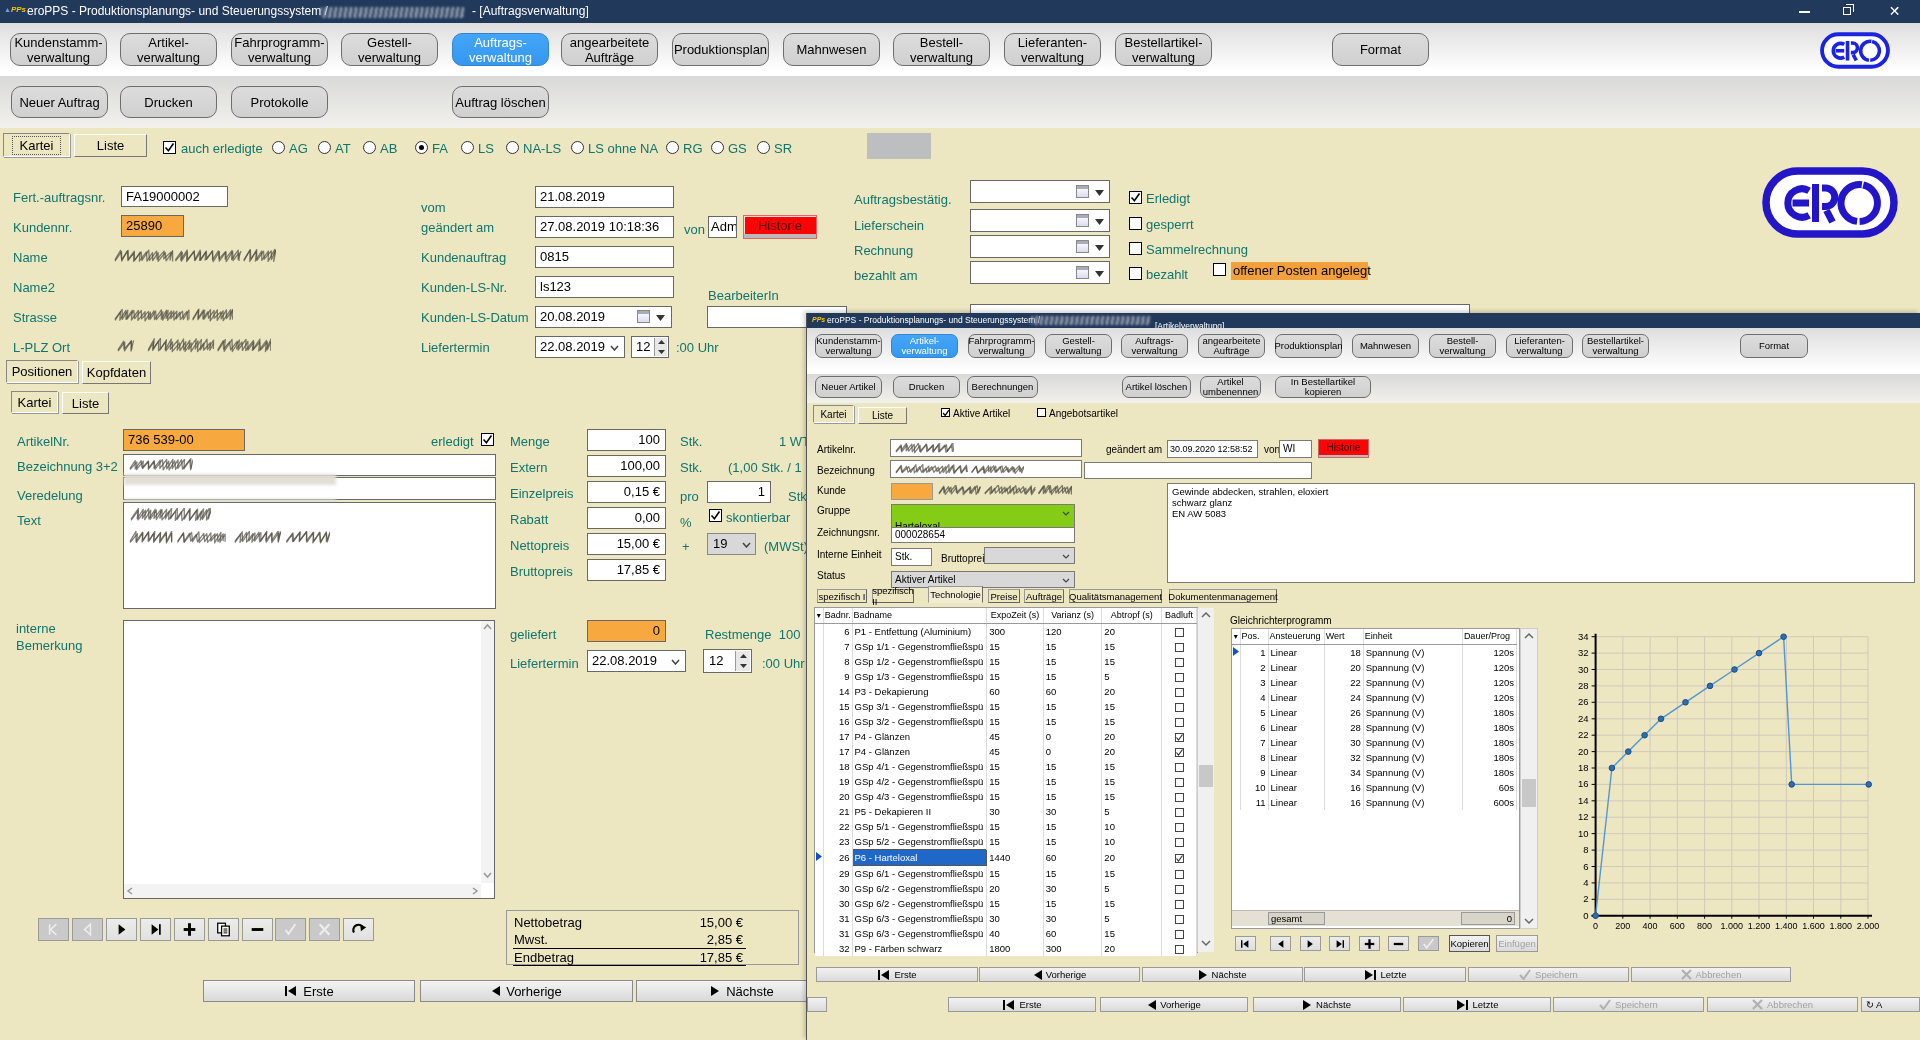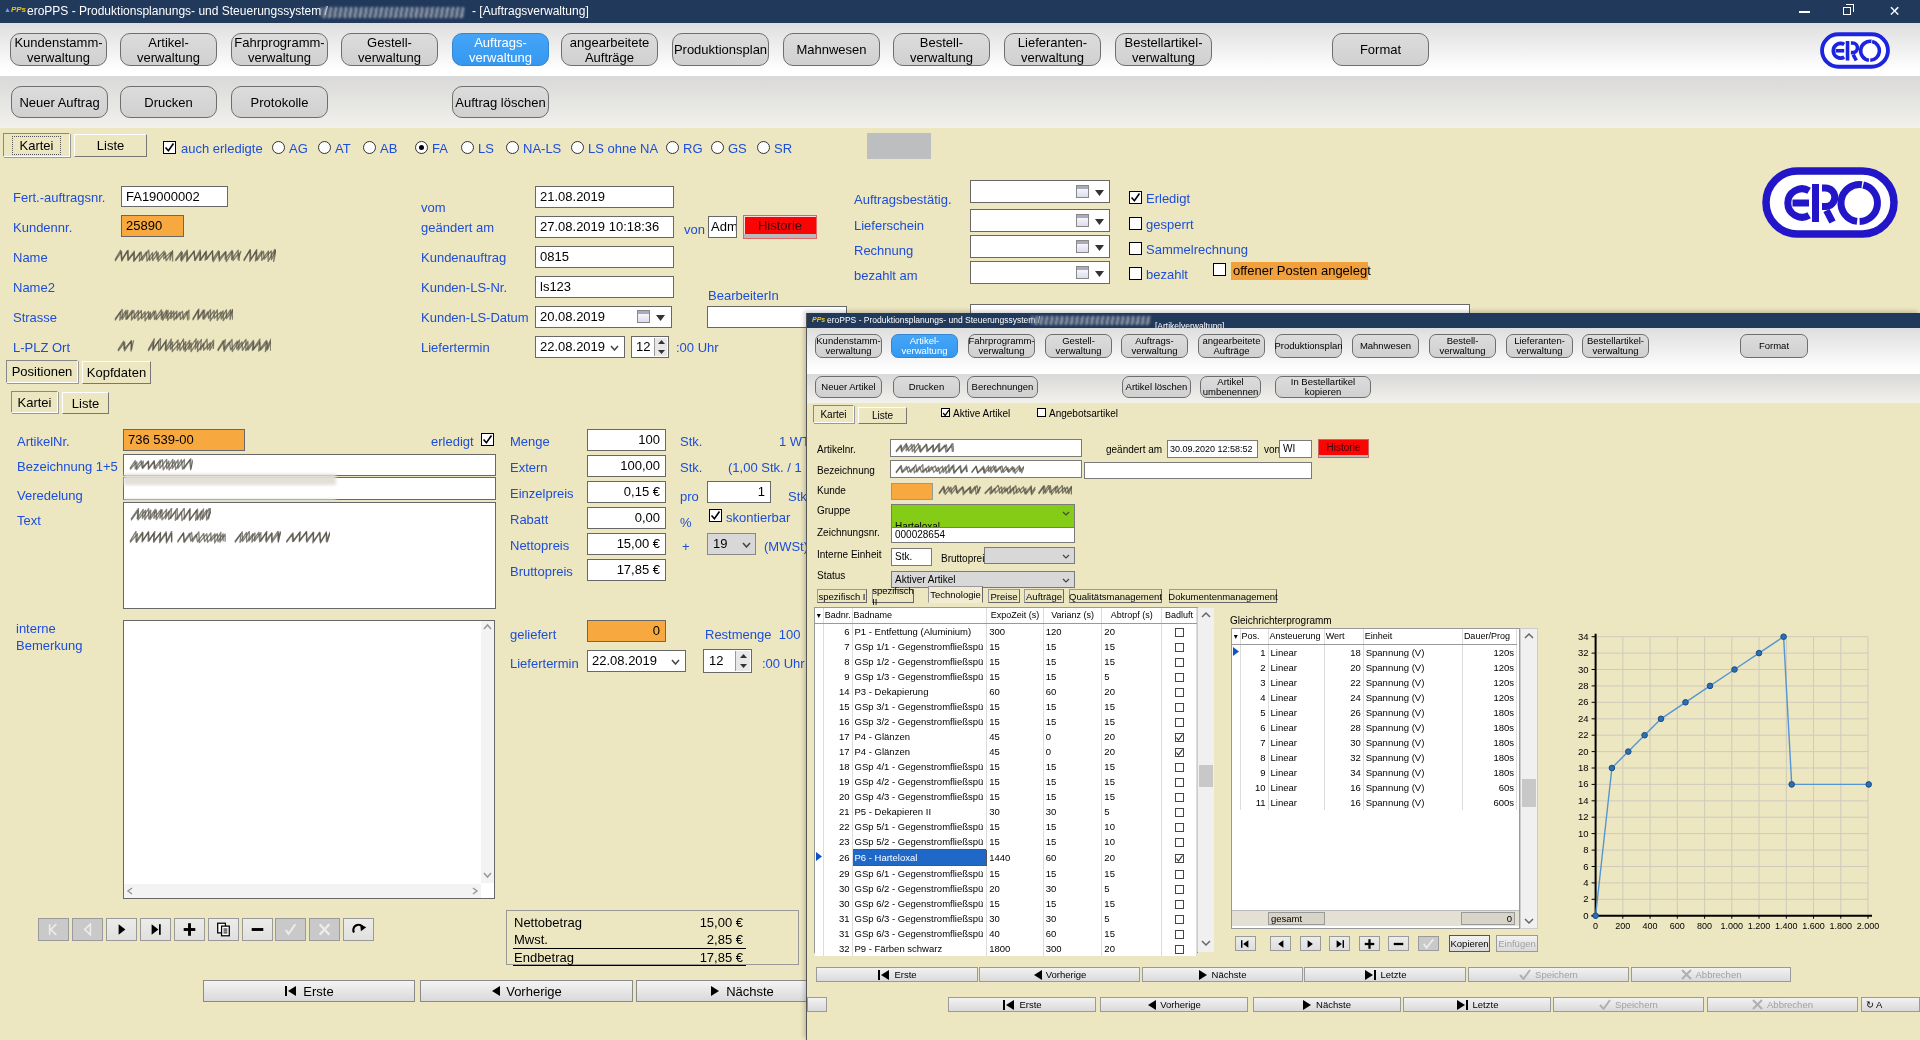--- a/index.html
+++ b/index.html
@@ -1,17 +1,17 @@
 <!DOCTYPE html>
 <html><head><meta charset="utf-8"><style>
 *{margin:0;padding:0;box-sizing:border-box}
 html,body{width:1920px;height:1040px;overflow:hidden}
 body{font-family:"Liberation Sans",sans-serif;background:#ece6c1;position:relative}
 .ab{position:absolute}
-.lbl{position:absolute;color:#1d4ed8;font-size:13px;white-space:nowrap}
+.lbl{position:absolute;color:#0f766e;font-size:13px;white-space:nowrap}
 .lbl2{position:absolute;color:#000;font-size:10px;white-space:nowrap}
 .inp{position:absolute;background:#fff;border:1px solid #686868;font-size:13px;color:#000;white-space:nowrap;overflow:hidden}
 .inp2{position:absolute;background:#fff;border:1px solid #7a7a7a;font-size:10px;color:#000;white-space:nowrap;overflow:hidden}
 .navbtn{position:absolute;border:1px solid #6e6e6e;border-radius:10px;background:linear-gradient(#dcdcdc,#d0d0d0);
  color:#000;font-size:13px;line-height:15px;display:flex;align-items:center;justify-content:center;text-align:center;white-space:nowrap}
 .navbtn.blue{background:linear-gradient(#44a5f8,#3598ef);color:#fff;border-color:#3585cf}
 .navbtn2{position:absolute;border:1px solid #6e6e6e;border-radius:7px;background:linear-gradient(#dcdcdc,#d0d0d0);
  color:#000;font-size:9.5px;line-height:10.5px;display:flex;align-items:center;justify-content:center;text-align:center;white-space:nowrap}
 .navbtn2.blue{background:linear-gradient(#44a5f8,#3598ef);color:#fff;border-color:#3585cf}
 .tabbtn{position:absolute;background:#ece6c1;border:1px solid #888;border-right-color:#fff;border-bottom-color:#fff;
@@ -241,21 +241,21 @@
 <div class="tabbtn" style="left:11px;top:391px;width:47px;height:22px;font-size:13px">Kartei</div>
 <div class="tabraised" style="left:62px;top:392px;width:47px;height:22px;font-size:13px">Liste</div>
 <div class="lbl" style="left:17px;top:434px">ArtikelNr.</div>
 <div class="inp" style="left:123px;top:429px;width:122px;height:22px;padding:2px 4px;background:#f7a93f">736 539-00</div>
 <div class="lbl" style="left:431px;top:434px">erledigt</div>
 <div class="cb" style="left:481px;top:433px;width:13px;height:13px">
     <svg width="11" height="11" style="position:absolute;left:0;top:0">
       <polyline points="1.54,5.5 4.4,8.8 9.459999999999999,1.54" fill="none" stroke="#000" stroke-width="1.6"></polyline>
     </svg>
   </div>
-<div class="lbl" style="left:17px;top:459px">Bezeichnung 1+5</div>
+<div class="lbl" style="left:17px;top:459px">Bezeichnung 3+2</div>
 <div class="inp" style="left:123px;top:454px;width:373px;height:22px"></div>
 <svg class="ab" style="left:128px;top:458px" width="65" height="14">
     <defs>
       <filter id="sb4" x="-20%" y="-40%" width="140%" height="180%">
         <feGaussianBlur stdDeviation="0.75"></feGaussianBlur>
       </filter>
     </defs>
     <g filter="url(#sb4)">
       <path d="M 2.0 11.5 L 8.9 3.9 L 8.6 11.7 L 15.3 3.1 L 14.6 10.5 L 20.6 3.3 L 20.3 11.3 L 26.2 3.6 L 27.2 11.1 L 34.5 1.7 L 35.2 11.9 L 40.8 3.2 L 41.1 12.0 L 46.7 2.8 L 47.6 11.5 L 53.5 1.7 L 54.5 11.2 L 61.8 1.9 L 62.6 11.8 L 65.0 1.6" fill="none" stroke="#4e4b42" stroke-width="1.3" stroke-linejoin="round" opacity="0.7"></path>
       <path d="M 2.0 10.4 L 7.2 2.6 L 7.2 10.9 L 13.1 2.6 L 14.1 9.7 L 20.3 3.1 L 20.7 9.9 L 26.3 2.7 L 26.0 10.3 L 32.2 2.1 L 31.8 10.4 L 38.7 1.5 L 38.7 10.8 L 44.9 1.4 L 44.2 10.6 L 50.1 1.9 L 49.9 10.4 L 56.5 1.5 L 55.9 10.9 L 62.8 0.8 L 63.2 10.5" fill="none" stroke="#4e4b42" stroke-width="1.3" stroke-linejoin="round" opacity="0.7"></path>
@@ -525,20 +525,23 @@
 <div class="inp2" style="left:84px;top:235px;width:41px;height:18px;padding:2px 3px">Stk.</div>
 <div class="lbl2" style="left:134px;top:240px">Bruttopreis</div>
 <div class="inp2" style="left:177px;top:234px;width:91px;height:17px;padding:2px 3px;background:#d8d8d8">
       <svg style="position:absolute;right:4px;top:6px" width="8" height="5">
         <polyline points="1,1 4,4 7,1" fill="none" stroke="#444" stroke-width="1.2"></polyline>
       </svg>
     </div>
 <div class="inp2" style="left:84px;top:258px;width:184px;height:17px;padding:2px 3px;background:#d8d8d8">Aktiver Artikel<svg style="position:absolute;right:4px;top:6px" width="8" height="5">
         <polyline points="1,1 4,4 7,1" fill="none" stroke="#444" stroke-width="1.2"></polyline>
       </svg></div>
+<div class="inp2" style="left:360px;top:170px;width:748px;height:100px;padding:2px 4px;line-height:11px;white-space:pre;font-size:9.5px">Gewinde abdecken, strahlen, eloxiert
+schwarz glanz
+EN AW 5083</div>
 <div class="tabraised" style="left:10px;top:276px;width:50px;height:14px;font-size:9.5px;border-color:#999 #666 #666 #999">spezifisch I</div>
 <div class="tabraised" style="left:65px;top:276px;width:42px;height:14px;font-size:9.5px;border-color:#999 #666 #666 #999">spezifisch II</div>
 <div class="tabraised" style="left:121px;top:273px;width:55px;height:17px;font-size:9.5px;background:#f2ecd2;border-color:#999 #666 #f2ecd2 #999">Technologie</div>
 <div class="tabraised" style="left:181px;top:276px;width:32px;height:14px;font-size:9.5px;border-color:#999 #666 #666 #999">Preise</div>
 <div class="tabraised" style="left:217px;top:276px;width:40px;height:14px;font-size:9.5px;border-color:#999 #666 #666 #999">Aufträge</div>
 <div class="tabraised" style="left:262px;top:276px;width:93px;height:14px;font-size:9.5px;border-color:#999 #666 #666 #999">Qualitätsmanagement</div>
 <div class="tabraised" style="left:362px;top:276px;width:108px;height:14px;font-size:9.5px;border-color:#999 #666 #666 #999">Dokumentenmanagement</div>
 </div>
 <div class="ab" style="left:814px;top:607px;width:384px;height:346px;background:#fff;border:1px solid #999">
 <table class="tb" style="width:382px">

